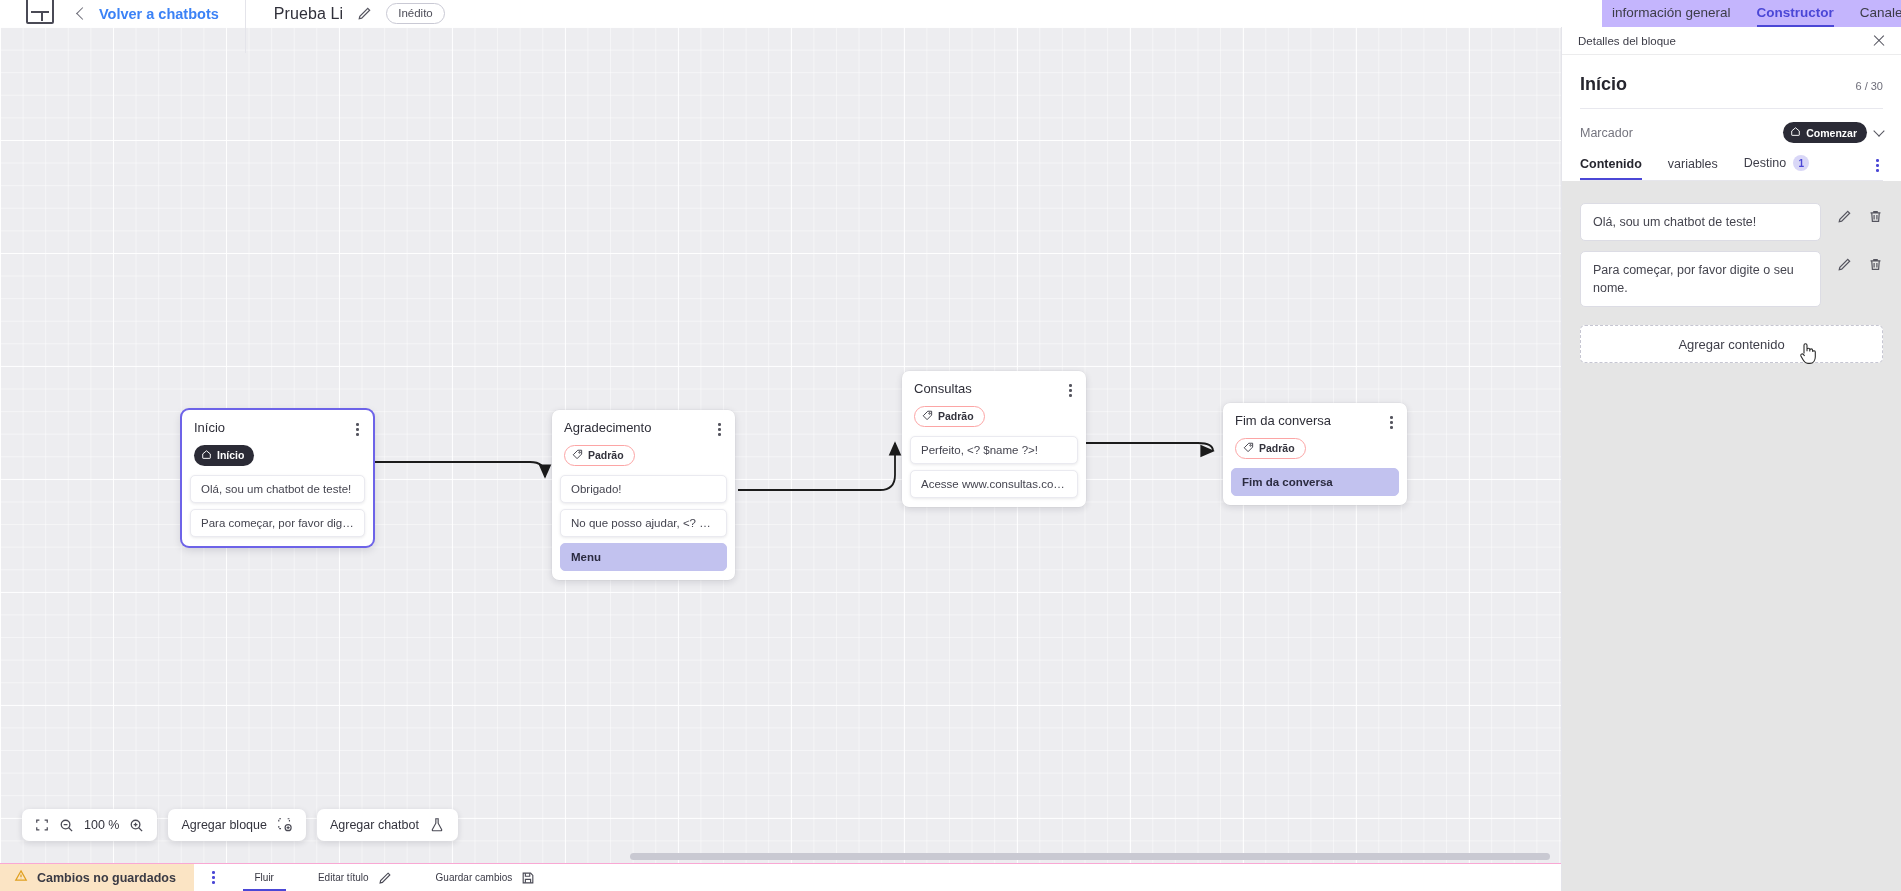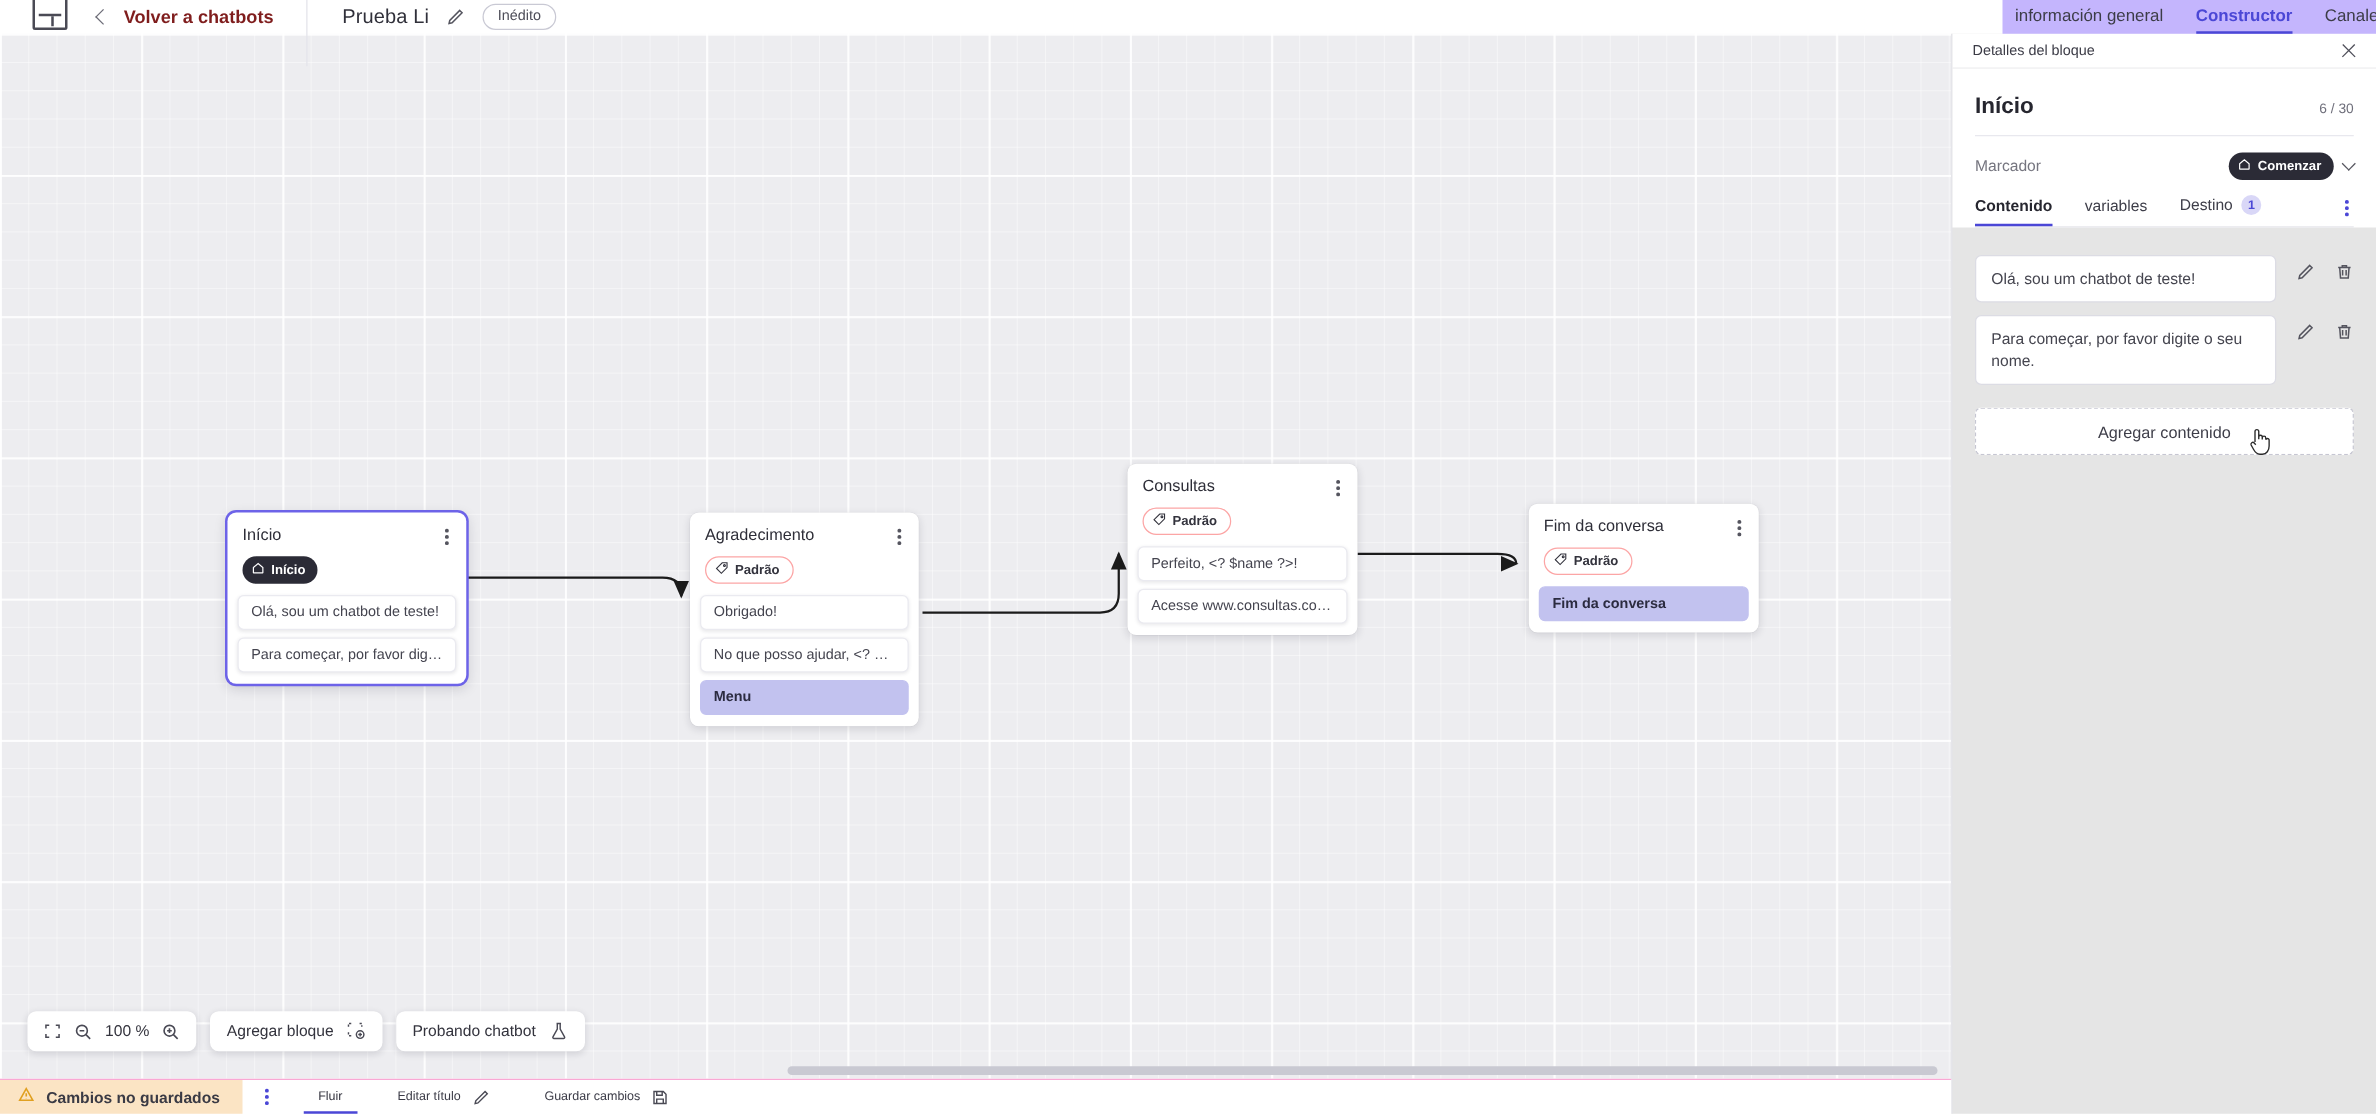--- a/index.html
+++ b/index.html
@@ -54,21 +54,21 @@
     background: #4a4a55;
   }
   .back-link {
     display: flex;
     align-items: center;
     gap: 12px;
     padding: 0 26px 0 16px;
     height: 100%;
     font-size: 14.5px;
     font-weight: 700;
-    color: #7f1d1d;
+    color: #3b82f6;
     cursor: pointer;
   }
   .chev-left {
     width: 9px; height: 9px;
     border-left: 1.8px solid #6b6b76;
     border-bottom: 1.8px solid #6b6b76;
     transform: rotate(45deg);
     display: inline-block;
   }
   .vdiv { width: 1px; height: 58px; background: #e4e4ea; margin-top: 20px; }
@@ -538,21 +538,21 @@
       <span>Agregar bloque</span>
       <span class="ic">
         <svg width="16" height="16" viewBox="0 0 18 18" fill="none" stroke="currentColor" stroke-width="1.3">
           <path d="M2 5V2h3M12 2h2v3M2 10v3h3" stroke-dasharray="2 1.5"></path>
           <circle cx="12.5" cy="12" r="3.4"></circle>
             <path d="M12.5 10.3v3.4M10.8 12h3.4"></path>
         </svg>
       </span>
     </div>
     <div class="pill">
-      <span>Probando chatbot</span>
+      <span>Agregar chatbot</span>
       <span class="ic">
         <svg width="16" height="16" viewBox="0 0 18 18" fill="none" stroke="currentColor" stroke-width="1.3">
           <path d="M7 2h4M7.7 2v5L3.8 14a1 1 0 00.9 1.5h8.6a1 1 0 00.9-1.5L10.3 7V2"></path>
         </svg>
       </span>
     </div>
   </div>
 
   <div class="hscroll"></div>
 </div>

